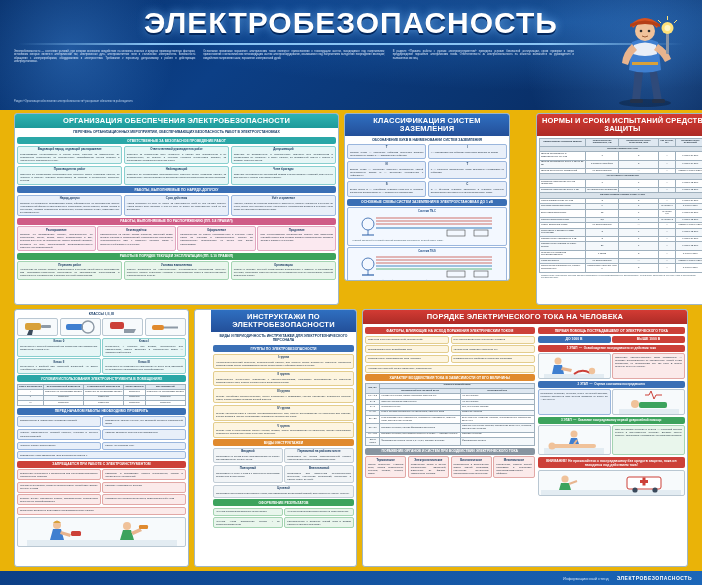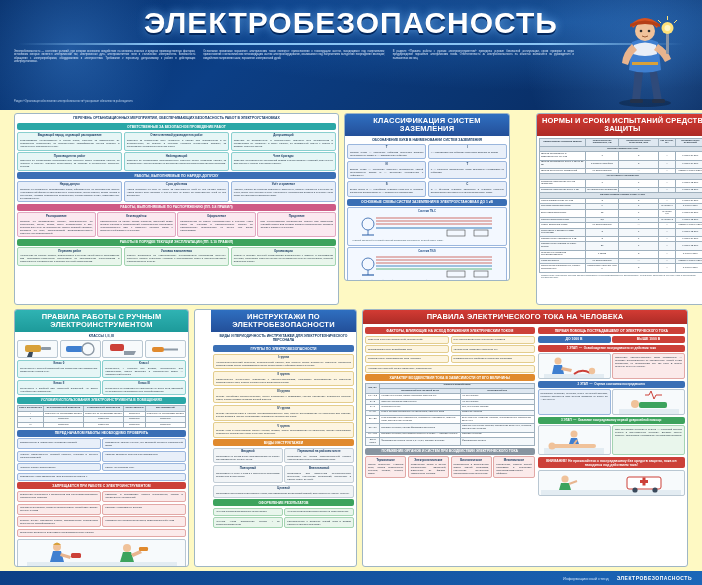--- a/index.html
+++ b/index.html
@@ -5,21 +5,21 @@
   * { box-sizing: border-box; }
   html, body {
     margin: 0; padding: 0;
     width: 702px; height: 585px;
     font-family: "Liberation Sans", sans-serif;
     background: #ffffff;
   }
   #poster {
     position: relative;
     width: 702px; height: 585px;
-    background: #fef9c3;
+    background: #eab308;
     overflow: hidden;
   }
 
   
   .header {
     position: absolute; left: 0; top: 0; width: 702px; height: 110px;
     background:
       radial-gradient(ellipse at 80% 20%, rgba(40,110,190,.55) 0%, rgba(0,0,0,0) 55%),
       linear-gradient(135deg, #07306b 0%, #0c3f86 35%, #0a3470 70%, #07275a 100%);
     overflow: hidden;
@@ -204,20 +204,21 @@
       <circle cx="65.5" cy="26" r="3" fill="#fff6c8"></circle>
       <g stroke="#ffe27a" stroke-width="1">
         <line x1="65.5" y1="14" x2="65.5" y2="18"></line>
         <line x1="56" y1="18" x2="59" y2="21"></line>
         <line x1="75" y1="18" x2="72" y2="21"></line>
       </g>
     </svg>
   </div>
 
   <div class="panel" style="left:14px; top:113px; width:325px; height:192px;">
+    <div class="panel-title t-teal">ОРГАНИЗАЦИЯ ОБЕСПЕЧЕНИЯ ЭЛЕКТРОБЕЗОПАСНОСТИ</div>
     <div class="panel-body">
       <div class="sub">ПЕРЕЧЕНЬ ОРГАНИЗАЦИОННЫХ МЕРОПРИЯТИЙ, ОБЕСПЕЧИВАЮЩИХ БЕЗОПАСНОСТЬ РАБОТ В ЭЛЕКТРОУСТАНОВКАХ</div>
 
       <div class="bar teal">ОТВЕТСТВЕННЫЕ ЗА БЕЗОПАСНОЕ ПРОВЕДЕНИЕ РАБОТ</div>
       <div class="grid3">
         <div class="card teal">
           <span class="h">Выдающий наряд, отдающий распоряжение</span>
           <span>Устанавливает необходимость и объём работ, отвечает за возможность их безопасного выполнения, за достаточность квалификации членов бригады и назначенных ответственных лиц.</span>
         </div>
         <div class="card teal">
@@ -520,21 +521,20 @@
             <td class="c">—</td>
             <td class="c">1 раз в 6 мес.</td>
           </tr>
         </tbody>
       </table>
       <div class="note">Примечание: испытания средств защиты проводятся в специализированных лабораториях. Результаты заносятся в журнал учёта и содержания средств защиты.</div>
     </div>
   </div>
 
   <div class="panel" style="left:14px; top:309px; width:175px; height:258px;">
-    <div class="panel-title t-teal2">ПРАВИЛА РАБОТЫ С РУЧНЫМ ЭЛЕКТРОИНСТРУМЕНТОМ</div>
     <div class="panel-body">
       <div class="sub">КЛАССЫ I, II, III</div>
 
       <div class="grid4" style="margin-bottom:2px;">
         <div class="imgbox" style="height:18px;">
           <svg width="34" height="16" viewBox="0 0 34 16">
             <rect x="4" y="4" width="16" height="7" rx="2" fill="#d8a13a"></rect>
             <rect x="20" y="6" width="10" height="3" rx="1" fill="#8e9aa6"></rect>
             <path d="M8 11 l-2 5 h5 l1 -5 Z" fill="#3a4a5c"></path>
           </svg>
@@ -711,21 +711,21 @@
       <div class="grid2">
         <div class="card green">Журнал регистрации вводного инструктажа</div>
         <div class="card green">Журнал регистрации инструктажа на рабочем месте</div>
         <div class="card green">Журнал учёта присвоения группы I по электробезопасности</div>
         <div class="card green">Удостоверение о проверке знаний норм и правил работы в электроустановках</div>
       </div>
     </div>
   </div>
 
   <div class="panel" style="left:362px; top:309px; width:326px; height:258px;">
-    <div class="panel-title t-red2">ПРАВИЛА ЭЛЕКТРИЧЕСКОГО ТОКА НА ЧЕЛОВЕКА</div>
+    <div class="panel-title t-red2">ПОРЯДКЕ ЭЛЕКТРИЧЕСКОГО ТОКА НА ЧЕЛОВЕКА</div>
     <div class="panel-body" style="display:flex; gap:3px;">
 
       <div style="flex:1.15;">
         <div class="bar red">ФАКТОРЫ, ВЛИЯЮЩИЕ НА ИСХОД ПОРАЖЕНИЯ ЭЛЕКТРИЧЕСКИМ ТОКОМ</div>
         <div class="grid2">
           <div class="card yellow">сила тока и его род (постоянный, переменный)</div>
           <div class="card yellow">путь прохождения тока через тело человека</div>
           <div class="card yellow">продолжительность воздействия тока</div>
           <div class="card yellow">частота тока (наиболее опасна 50 Гц)</div>
           <div class="card yellow">электрическое сопротивление тела человека</div>

